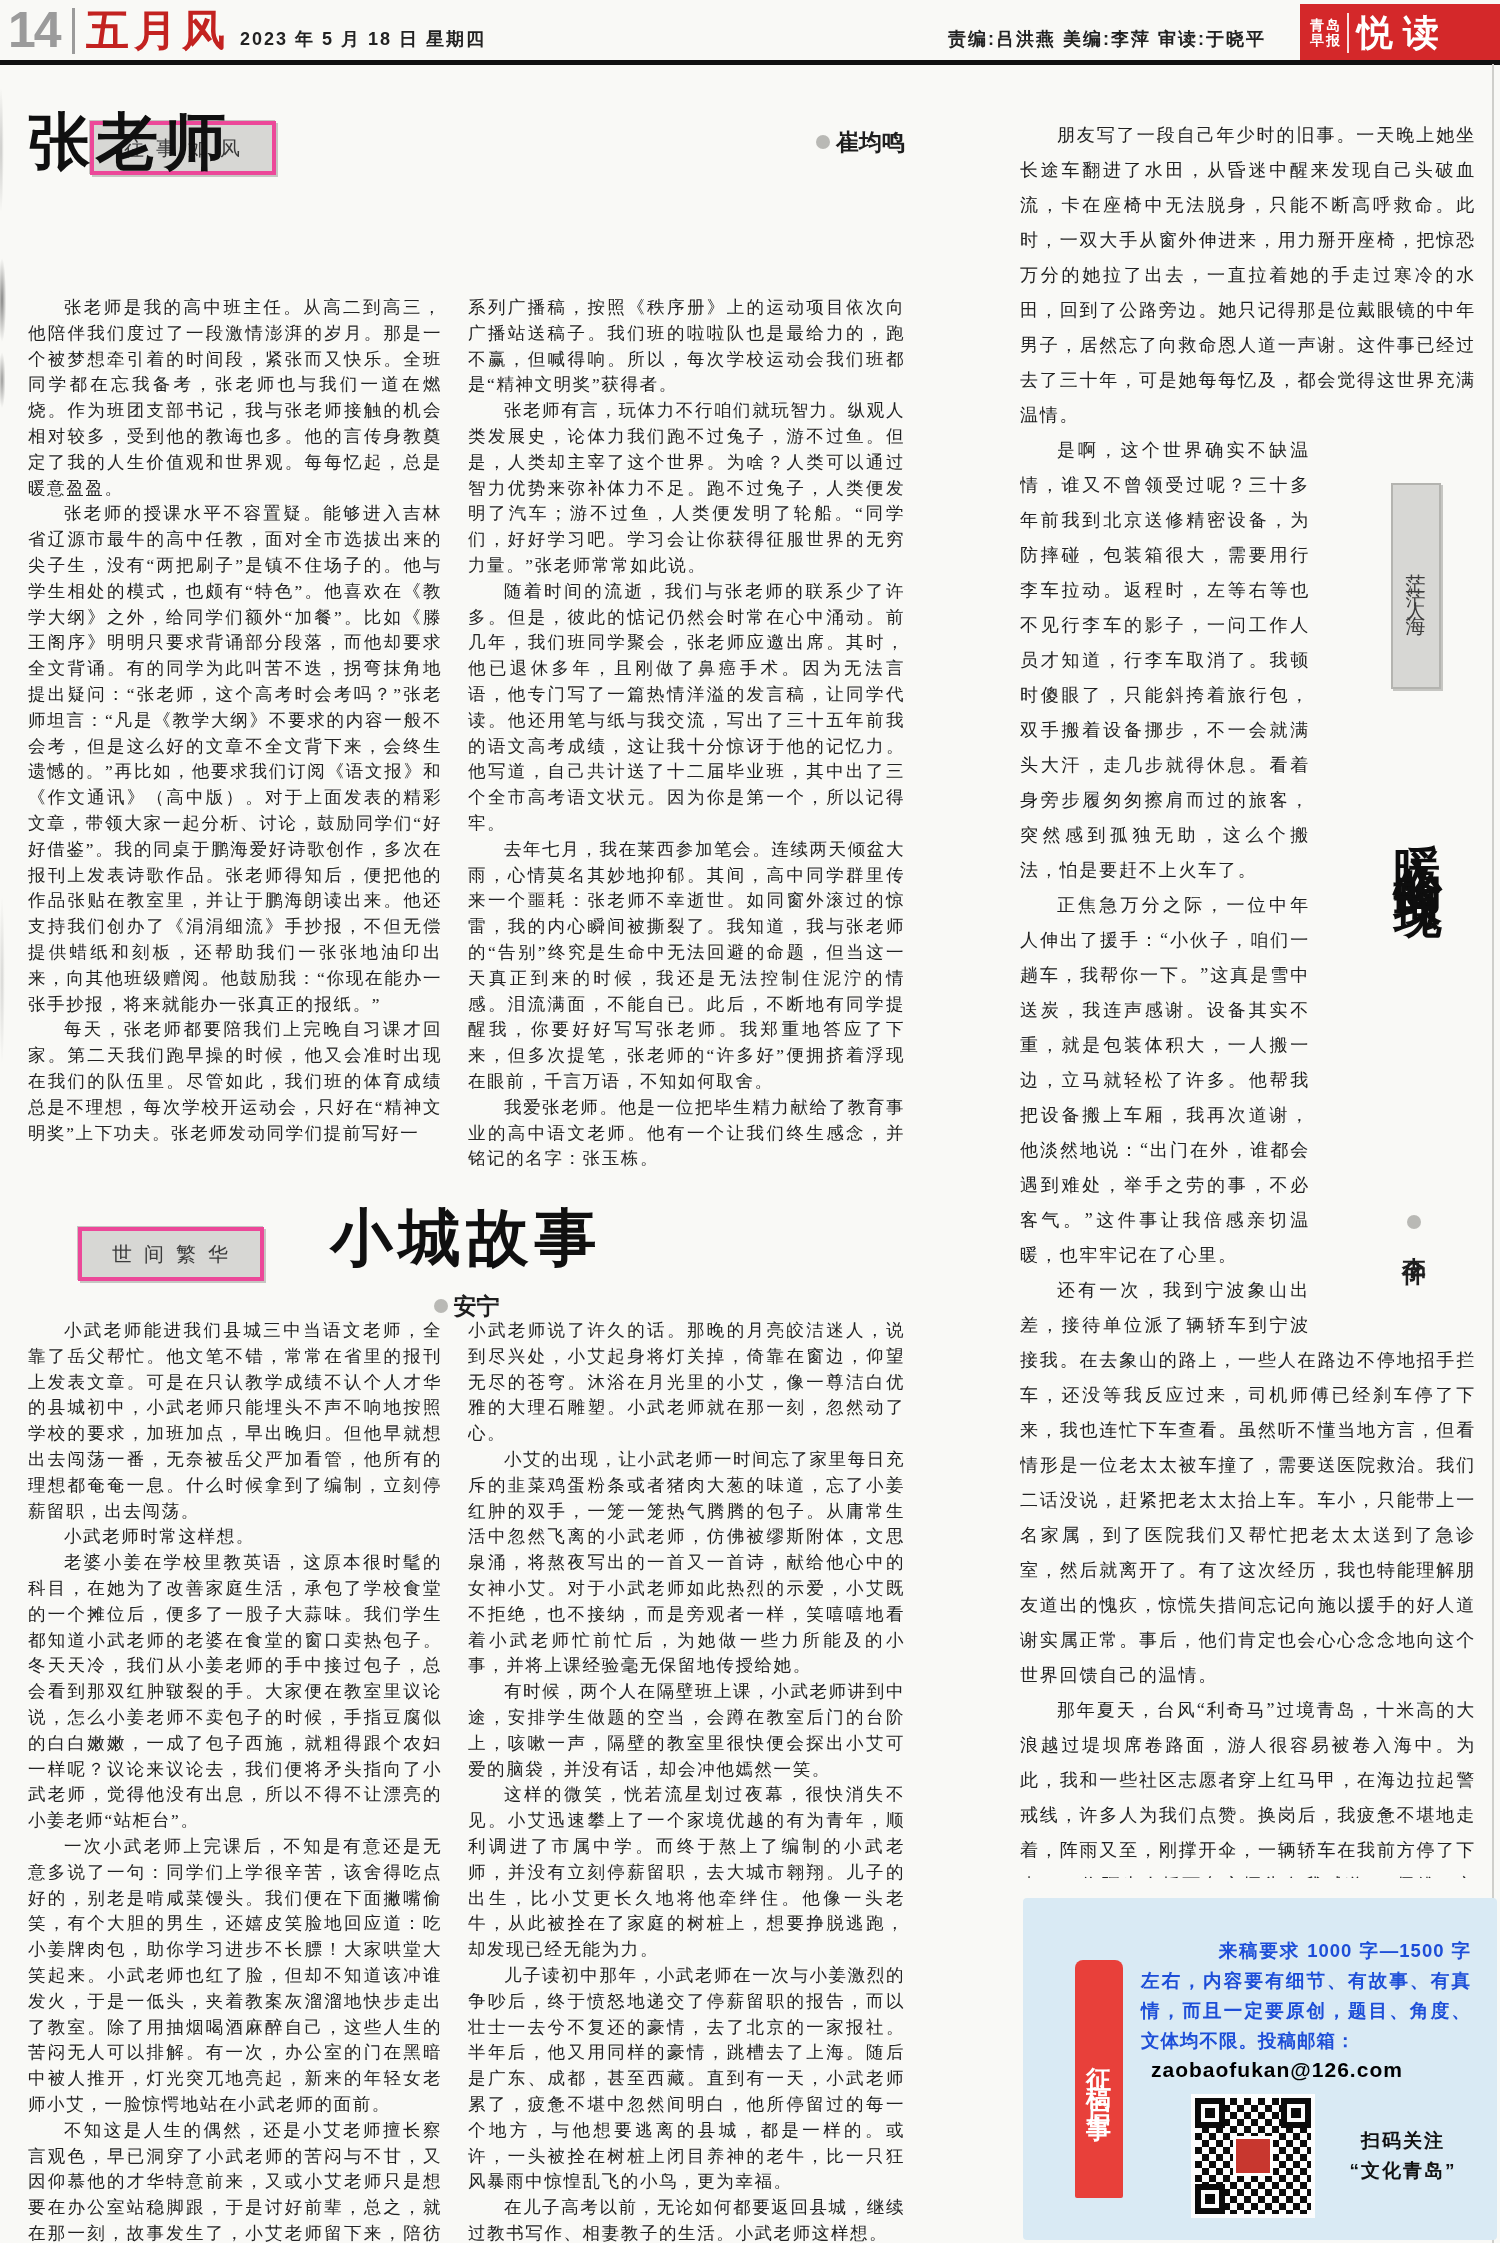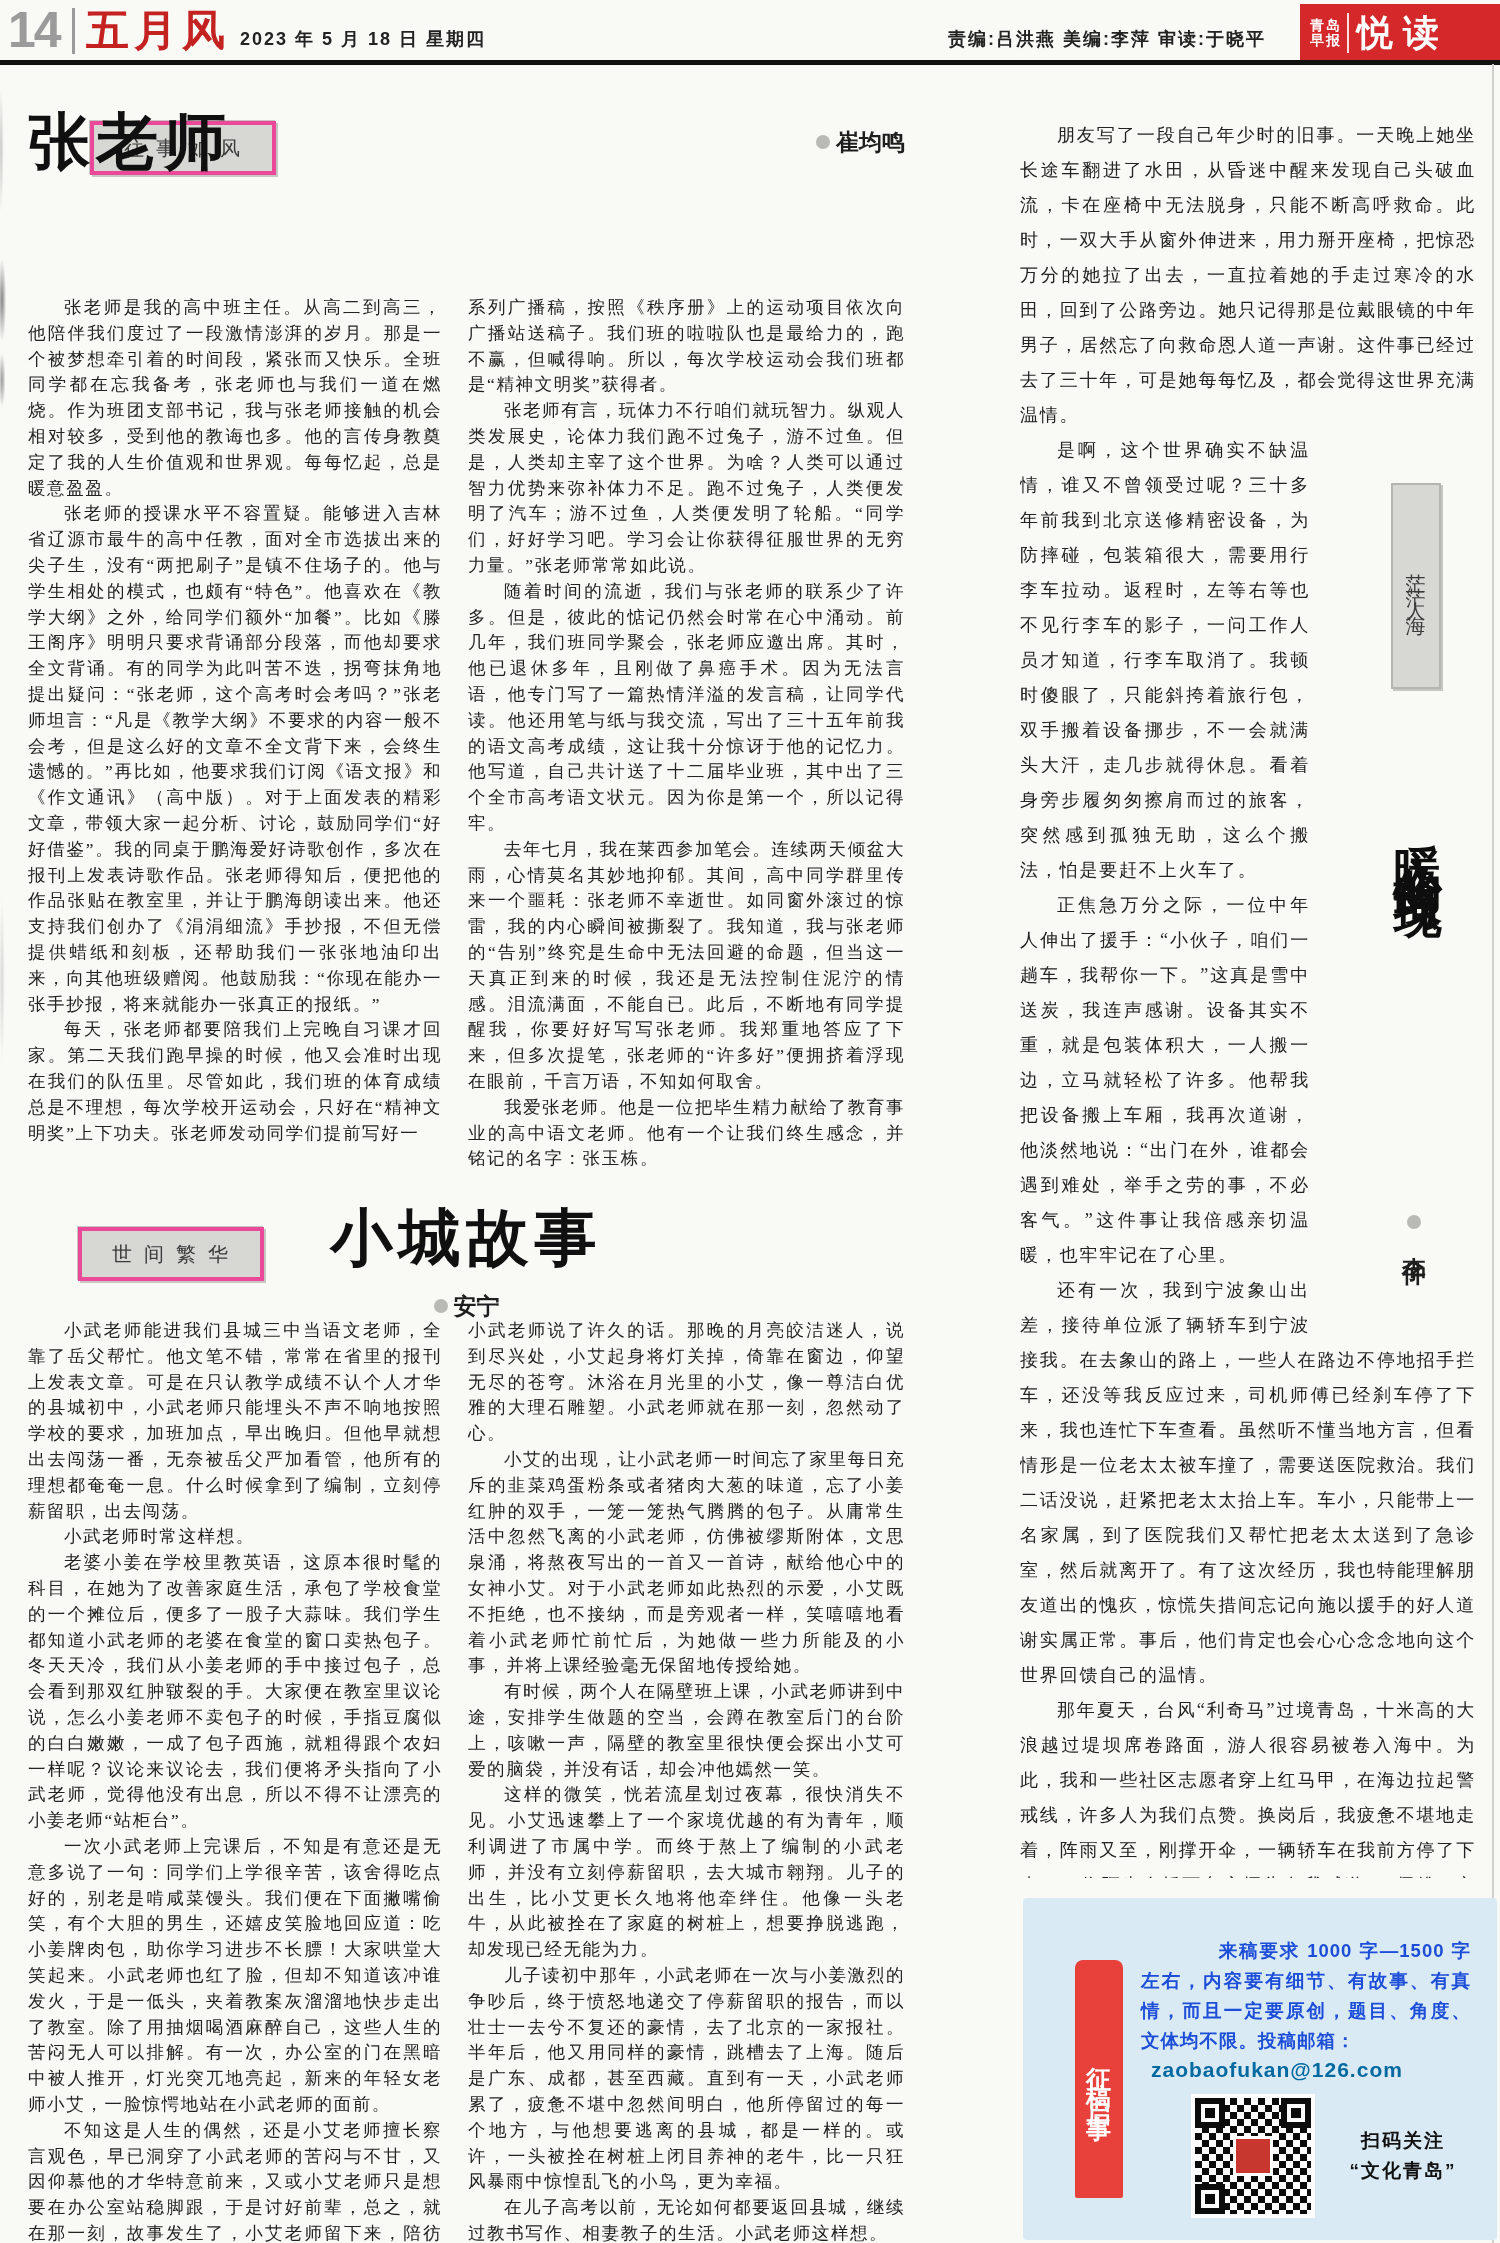--- a/index.html
+++ b/index.html
@@ -67,21 +67,21 @@
   
   .subbox{position:absolute;left:1023px;top:1898px;width:474px;height:342px;background:#d9eaf4;border-radius:4px;}
   .ribbon{position:absolute;left:52px;top:62px;width:48px;height:238px;background:#e8403a;
         border-radius:8px 8px 2px 2px;display:flex;align-items:center;justify-content:center;}
   .ribbon span{writing-mode:vertical-rl;text-orientation:upright;color:#fff;
         font:bold 25px/48px "Liberation Sans","DejaVu Sans",sans-serif;letter-spacing:16px;}
   .subtext{position:absolute;left:118px;top:38px;width:330px;
         font:bold 18.5px/30px "Liberation Sans","DejaVu Sans",sans-serif;color:#1d4ed8;
         text-align:justify;text-indent:4.2em;letter-spacing:1px;}
   .subemail{position:absolute;left:128px;top:158px;width:330px;
-        font:bold 21px/28px "Liberation Sans","DejaVu Sans",sans-serif;color:#0369a1;letter-spacing:1px;}
+        font:bold 21px/28px "Liberation Sans","DejaVu Sans",sans-serif;color:#000000;letter-spacing:1px;}
   .qr{position:absolute;left:172px;top:200px;width:116px;height:116px;background:
         repeating-conic-gradient(#0b0b0b 0 25%, #fdfdfd 0 50%) 0 0/14px 14px;outline:4px solid #fdfdfd;}
   .qr .fp{position:absolute;width:30px;height:30px;background:#fdfdfd;border:6px solid #0b0b0b;box-sizing:border-box;}
   .qr .fp::after{content:"";position:absolute;left:4px;top:4px;width:10px;height:10px;background:#0b0b0b;}
   .fp.tl{left:0;top:0;} .fp.tr{right:0;top:0;} .fp.bl{left:0;bottom:0;}
   .qr .seal{position:absolute;left:38px;top:38px;width:40px;height:40px;background:#c8372f;border:3px solid #fff;box-sizing:border-box;}
   .qrcap{position:absolute;left:300px;top:228px;width:160px;text-align:center;
         font:bold 19px/30px "Liberation Sans","DejaVu Sans",sans-serif;color:#111;letter-spacing:2px;}
 
   

